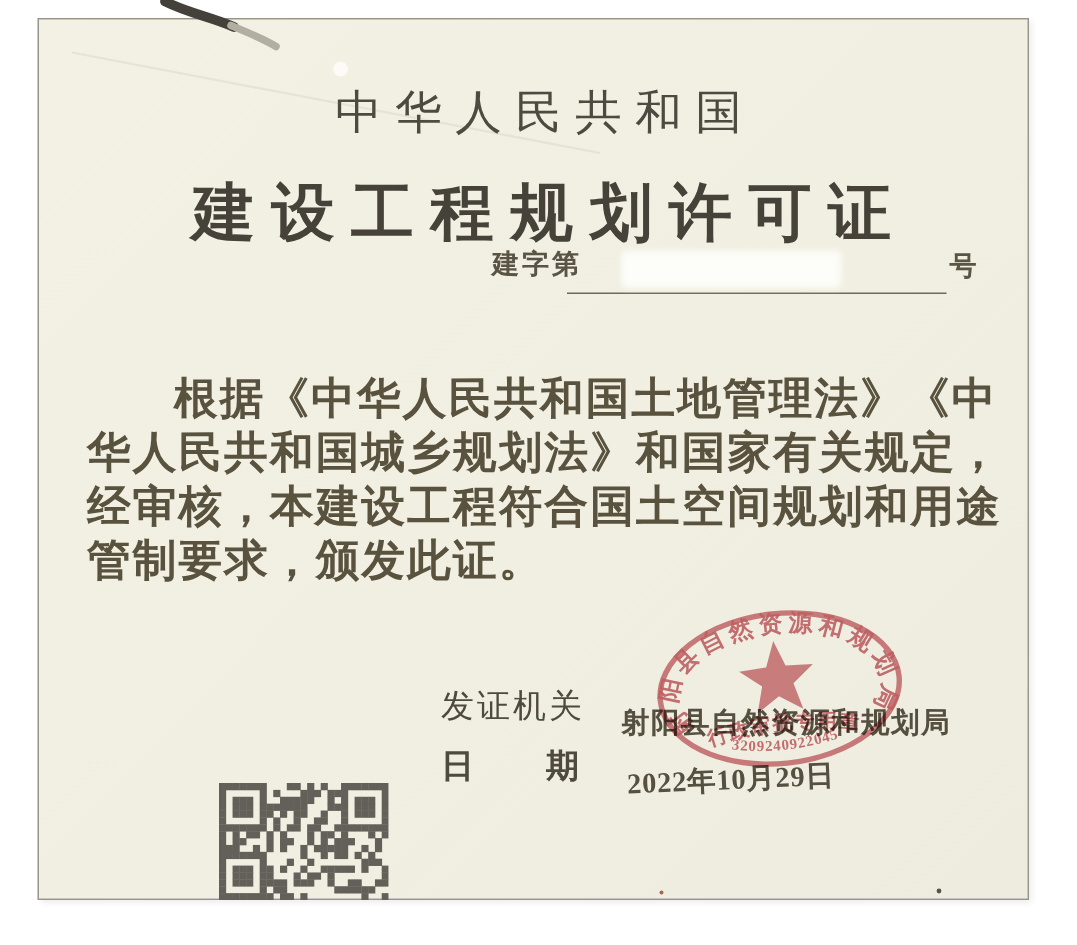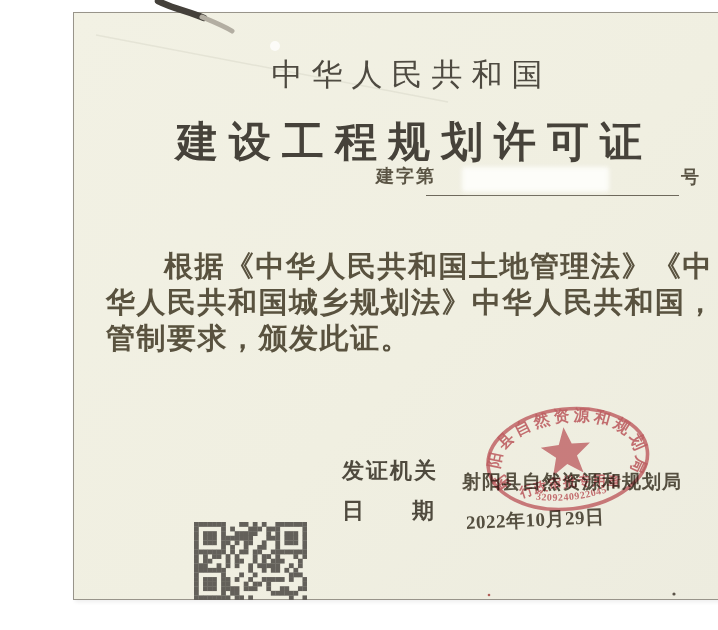--- a/index.html
+++ b/index.html
@@ -1,20 +1,20 @@
 <!DOCTYPE html>
 <html><head>
 <meta charset="utf-8">
 <style>
   html,body{margin:0;padding:0;}
   body{
     width:718px;height:630px;background:#ffffff;overflow:hidden;position:relative;
     font-family:"Liberation Serif","DejaVu Serif",serif;
   }
-  .stage{position:absolute;inset:0;margin-left:48px;}
+  .stage{position:absolute;inset:0;}
   
   .paper{
     position:absolute;left:25px;top:12px;width:659px;height:586px;
     background:linear-gradient(135deg,#f2f1e4 0%,#f0efe1 55%,#edecdf 100%);
     border:1px solid #98948a;
     box-shadow:2px 2px 4px rgba(0,0,0,0.07);
   }
   .center-line{position:absolute;left:0;width:100%;text-align:center;white-space:nowrap;}
   .country{
     top:41px;font-size:31px;font-weight:500;letter-spacing:9px;padding-left:8px;
@@ -34,21 +34,21 @@
   .permit-suffix{position:absolute;left:607px;top:152px;font-size:18px;color:#5a5444;font-weight:600;}
   
   .body-text{
     position:absolute;left:32px;top:235px;width:628px;
     font-size:29px;line-height:36px;font-weight:600;letter-spacing:1.5px;
     color:#59523f;white-space:nowrap;
   }
   .body-text .line{height:36px;}
   .body-text .line.first{text-indent:58px;}
   
-  .issuer-label{position:absolute;left:268px;top:443px;font-size:22px;font-weight:700;letter-spacing:2px;color:#4f4a3e;}
+  .issuer-label{position:absolute;left:268px;top:443px;font-size:22px;font-weight:400;letter-spacing:2px;color:#4f4a3e;}
   .date-label{position:absolute;left:268px;top:483px;width:92px;display:flex;justify-content:space-between;font-size:22px;font-weight:700;color:#4f4a3e;}
   .issuer-value{position:absolute;left:388px;top:456px;font-size:19px;font-weight:600;letter-spacing:1px;color:#5b5549;z-index:3;mix-blend-mode:multiply;}
   .date-value{position:absolute;left:392px;top:494px;font-size:19px;font-weight:600;letter-spacing:0.5px;color:#5b5549;transform:rotate(-2.5deg);z-index:3;mix-blend-mode:multiply;}
   
   .seal{
     position:absolute;left:399px;top:384px;width:190px;height:128px;z-index:2;
     transform:rotate(-6deg);mix-blend-mode:multiply;opacity:0.88;
   }
   .seal text{font-family:"Liberation Serif","DejaVu Serif",serif;font-weight:700;}
   
@@ -66,21 +66,22 @@
     <div class="center-line country">中华人民共和国</div>
     <div class="center-line doc-title">建设工程规划许可证</div>
 
     <div class="permit-prefix">建字第</div>
     <div class="permit-underline"></div>
     <div class="permit-redaction"></div>
     <div class="permit-suffix">号</div>
 
     <div class="body-text">
       <div class="line first">根据《中华人民共和国土地管理法》《中</div>
-      <div class="line">华人民共和国城乡规划法》中华人民共和国，</div>
+      <div class="line">华人民共和国城乡规划法》和国家有关规定，</div>
+      <div class="line">经审核，本建设工程符合国土空间规划和用途</div>
       <div class="line">管制要求，颁发此证。</div>
     </div>
 
     <div class="issuer-label">发证机关</div>
     <div class="date-label">
       <span>日</span>
       <span>期</span>
     </div>
 
     <div class="issuer-value">射阳县自然资源和规划局</div>

